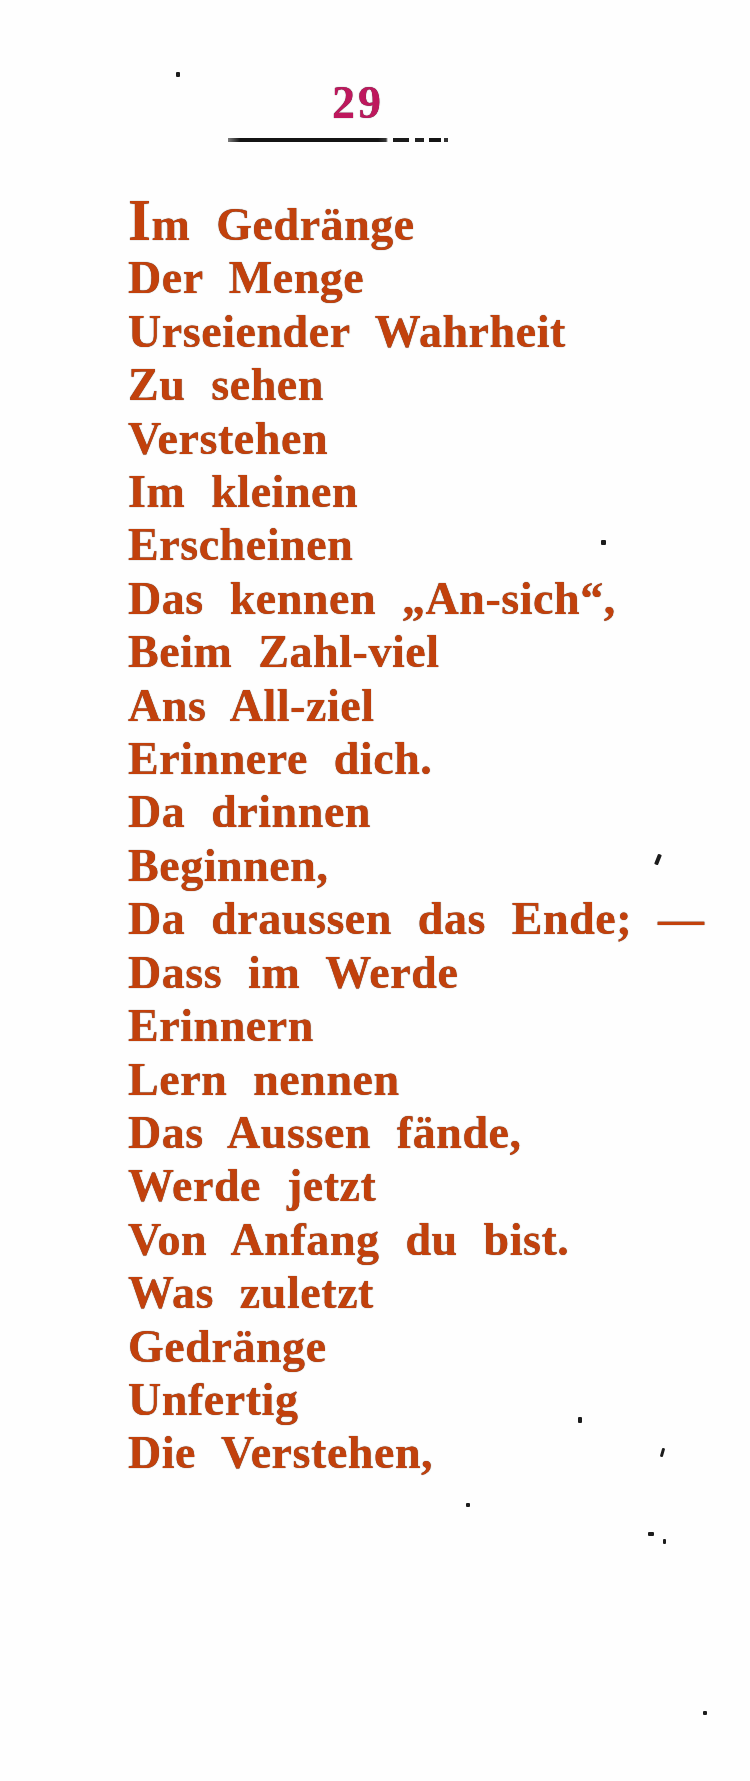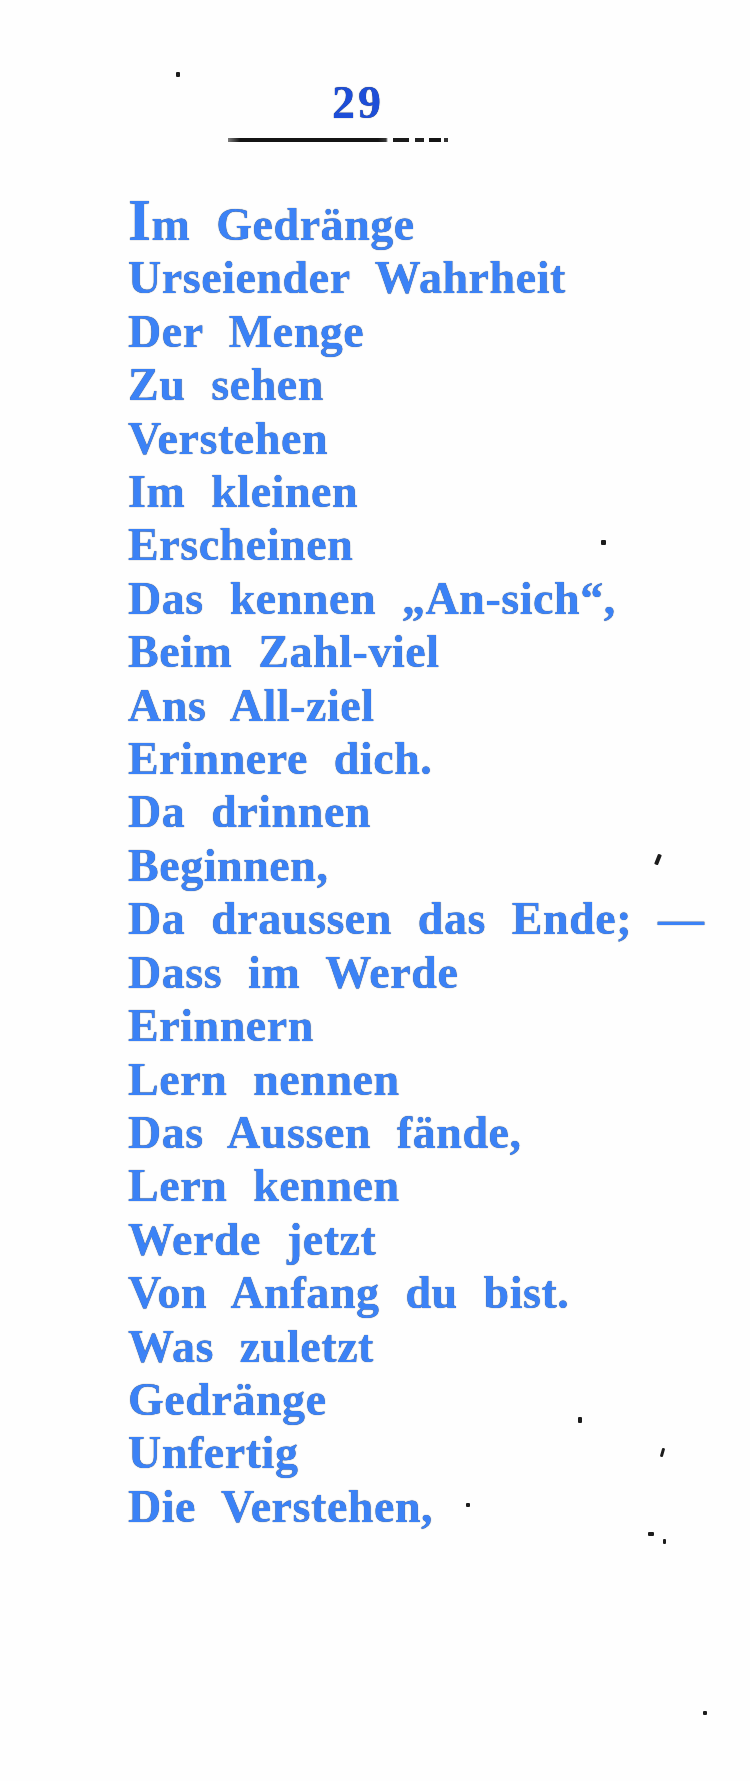--- a/index.html
+++ b/index.html
@@ -25,21 +25,21 @@
     top: 80px;
     left: 258px;
     width: 200px;
     text-align: center;
   }
   .page-number {
     font-size: 46px;
     font-weight: 700;
     letter-spacing: 3px;
     line-height: 1;
-    color: #1d4ed8;
+    color: #be185d;
     text-shadow: 0 0 0.8px rgba(0,0,0,0.85);
   }
   .header-rule {
     position: absolute;
     top: 138px;
     left: 228px;
     width: 220px;
     height: 4px;
     background: linear-gradient(to right,
       rgba(20,20,20,0.55) 0px,
@@ -69,21 +69,21 @@
     left: 128px;
     width: 580px;
   }
   .poem-line {
     font-size: 46px;
     font-weight: 700;
     line-height: 53.4px;
     white-space: nowrap;
     letter-spacing: 0.012em;
     word-spacing: 0.30em;
-    color: #3b82f6;
+    color: #c2410c;
     text-shadow: 0 0 0.9px rgba(0,0,0,0.8);
   }
   .poem-line.first-line::first-letter {
     font-size: 1.28em;
     line-height: 0.78;
   }
   .ink-speck {
     position: absolute;
     background: #1c1c1c;
     border-radius: 1px;
@@ -95,38 +95,37 @@
 <div class="scan-page">
 
   <div class="page-header">
     <div class="page-number">29</div>
   </div>
 
   <div class="header-rule"></div>
 
   <div class="poem">
     <div class="poem-line first-line">Im Gedränge</div>
+    <div class="poem-line">Der Menge</div>
     <div class="poem-line">Urseiender Wahrheit</div>
-    <div class="poem-line">Der Menge</div>
     <div class="poem-line">Zu sehen</div>
     <div class="poem-line">Verstehen</div>
     <div class="poem-line">Im kleinen</div>
     <div class="poem-line">Erscheinen</div>
     <div class="poem-line">Das kennen „An-sich“,</div>
     <div class="poem-line">Beim Zahl-viel</div>
     <div class="poem-line">Ans All-ziel</div>
     <div class="poem-line">Erinnere dich.</div>
     <div class="poem-line">Da drinnen</div>
     <div class="poem-line">Beginnen,</div>
     <div class="poem-line">Da draussen das Ende; —</div>
     <div class="poem-line">Dass im Werde</div>
     <div class="poem-line">Erinnern</div>
     <div class="poem-line">Lern nennen</div>
     <div class="poem-line">Das Aussen fände,</div>
-    <div class="poem-line">Lern kennen</div>
     <div class="poem-line">Werde jetzt</div>
     <div class="poem-line">Von Anfang du bist.</div>
     <div class="poem-line">Was zuletzt</div>
     <div class="poem-line">Gedränge</div>
     <div class="poem-line">Unfertig</div>
     <div class="poem-line">Die Verstehen,</div>
   </div>
 
   <div class="ink-speck" style="left:176px; top:72px;  width:4px; height:5px;"></div>
   <div class="ink-speck" style="left:601px; top:540px; width:5px; height:5px;"></div>

